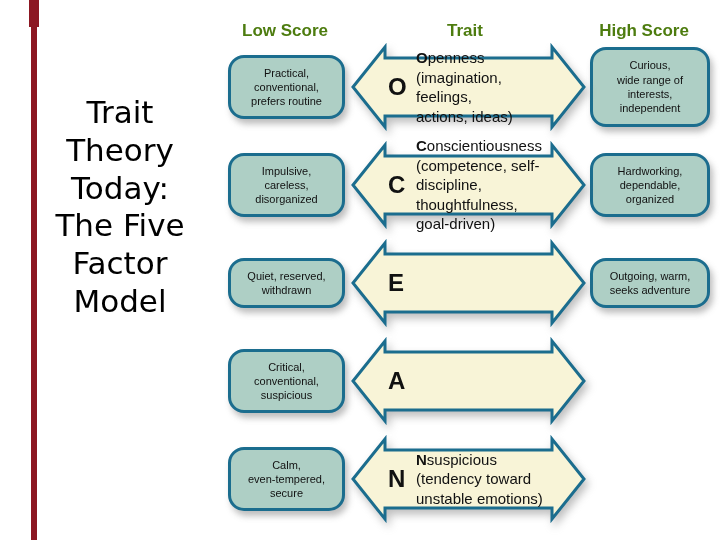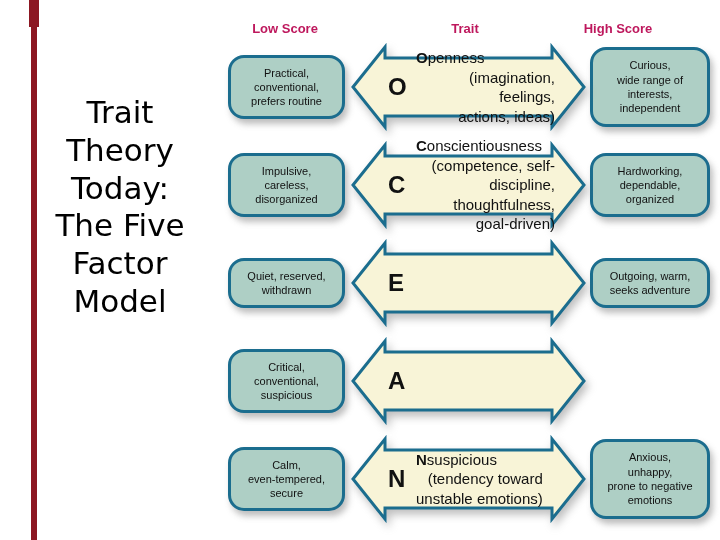--- a/index.html
+++ b/index.html
@@ -12,25 +12,25 @@
 
   .title {
     position:absolute; left:25px; top:94px; width:190px;
     text-align:center; font-size:31px; line-height:1.22; color:#000;
     font-family:"DejaVu Sans","Liberation Sans",sans-serif;
     white-space:pre-line;
   }
 
   .col-header {
     position:absolute; top:21px; width:120px; text-align:center;
-    font-weight:bold; font-size:13px; color:#be185d;
+    font-weight:bold; font-size:17px; color:#4d7c0f;
   }
   .col-header.low   { left:225px; }
   .col-header.trait { left:405px; }
-  .col-header.high  { left:558px; }
+  .col-header.high  { left:584px; }
 
   .rows { position:absolute; left:225px; top:38px; width:492px; }
   .row  { display:flex; align-items:center; height:98px; }
 
   .box {
     background:#aecfc5; border:3px solid #1b6d8e; border-radius:16px;
     padding:8px 4px; font-size:11px; line-height:1.3; text-align:center;
     color:#111; box-sizing:border-box; white-space:pre-line;
     box-shadow:3px 5px 6px rgba(110,110,110,0.45);
   }
@@ -44,21 +44,21 @@
   }
   .arrow-wrap polygon { fill:#f8f4d7; stroke:#1b6d8e; stroke-width:3; stroke-linejoin:miter; }
 
   .arrow-content {
     position:absolute; left:36px; top:14px; right:30px; bottom:14px;
     display:flex; align-items:center;
   }
   .letter { font-weight:bold; font-size:24px; width:28px; flex-shrink:0; color:#111; }
   .trait-text { font-size:15px; line-height:1.3; color:#111; }
   .trait-first { font-weight:bold; }
-  .trait-desc { white-space:pre-line;text-align:right; }
+  .trait-desc { white-space:pre-line; }
 </style>
 </head>
 <body>
 
 <div class="accent-bar"></div>
 <div class="accent-stub"></div>
 
 <div class="title">Trait
 Theory
 Today:
@@ -156,19 +156,15 @@
         </svg>
       <div class="arrow-content">
         <span class="letter">N</span>
         <div class="trait-text">
           <div class="trait-name"><span class="trait-first">N</span><span>suspicious</span></div>
           <div class="trait-desc">(tendency toward
 unstable emotions)</div>
         </div>
       </div>
     </div>
-    <div class="box high">Anxious,
-unhappy,
-prone to negative
-emotions</div>
   </div>
 
 </div>
 
 </body></html>

